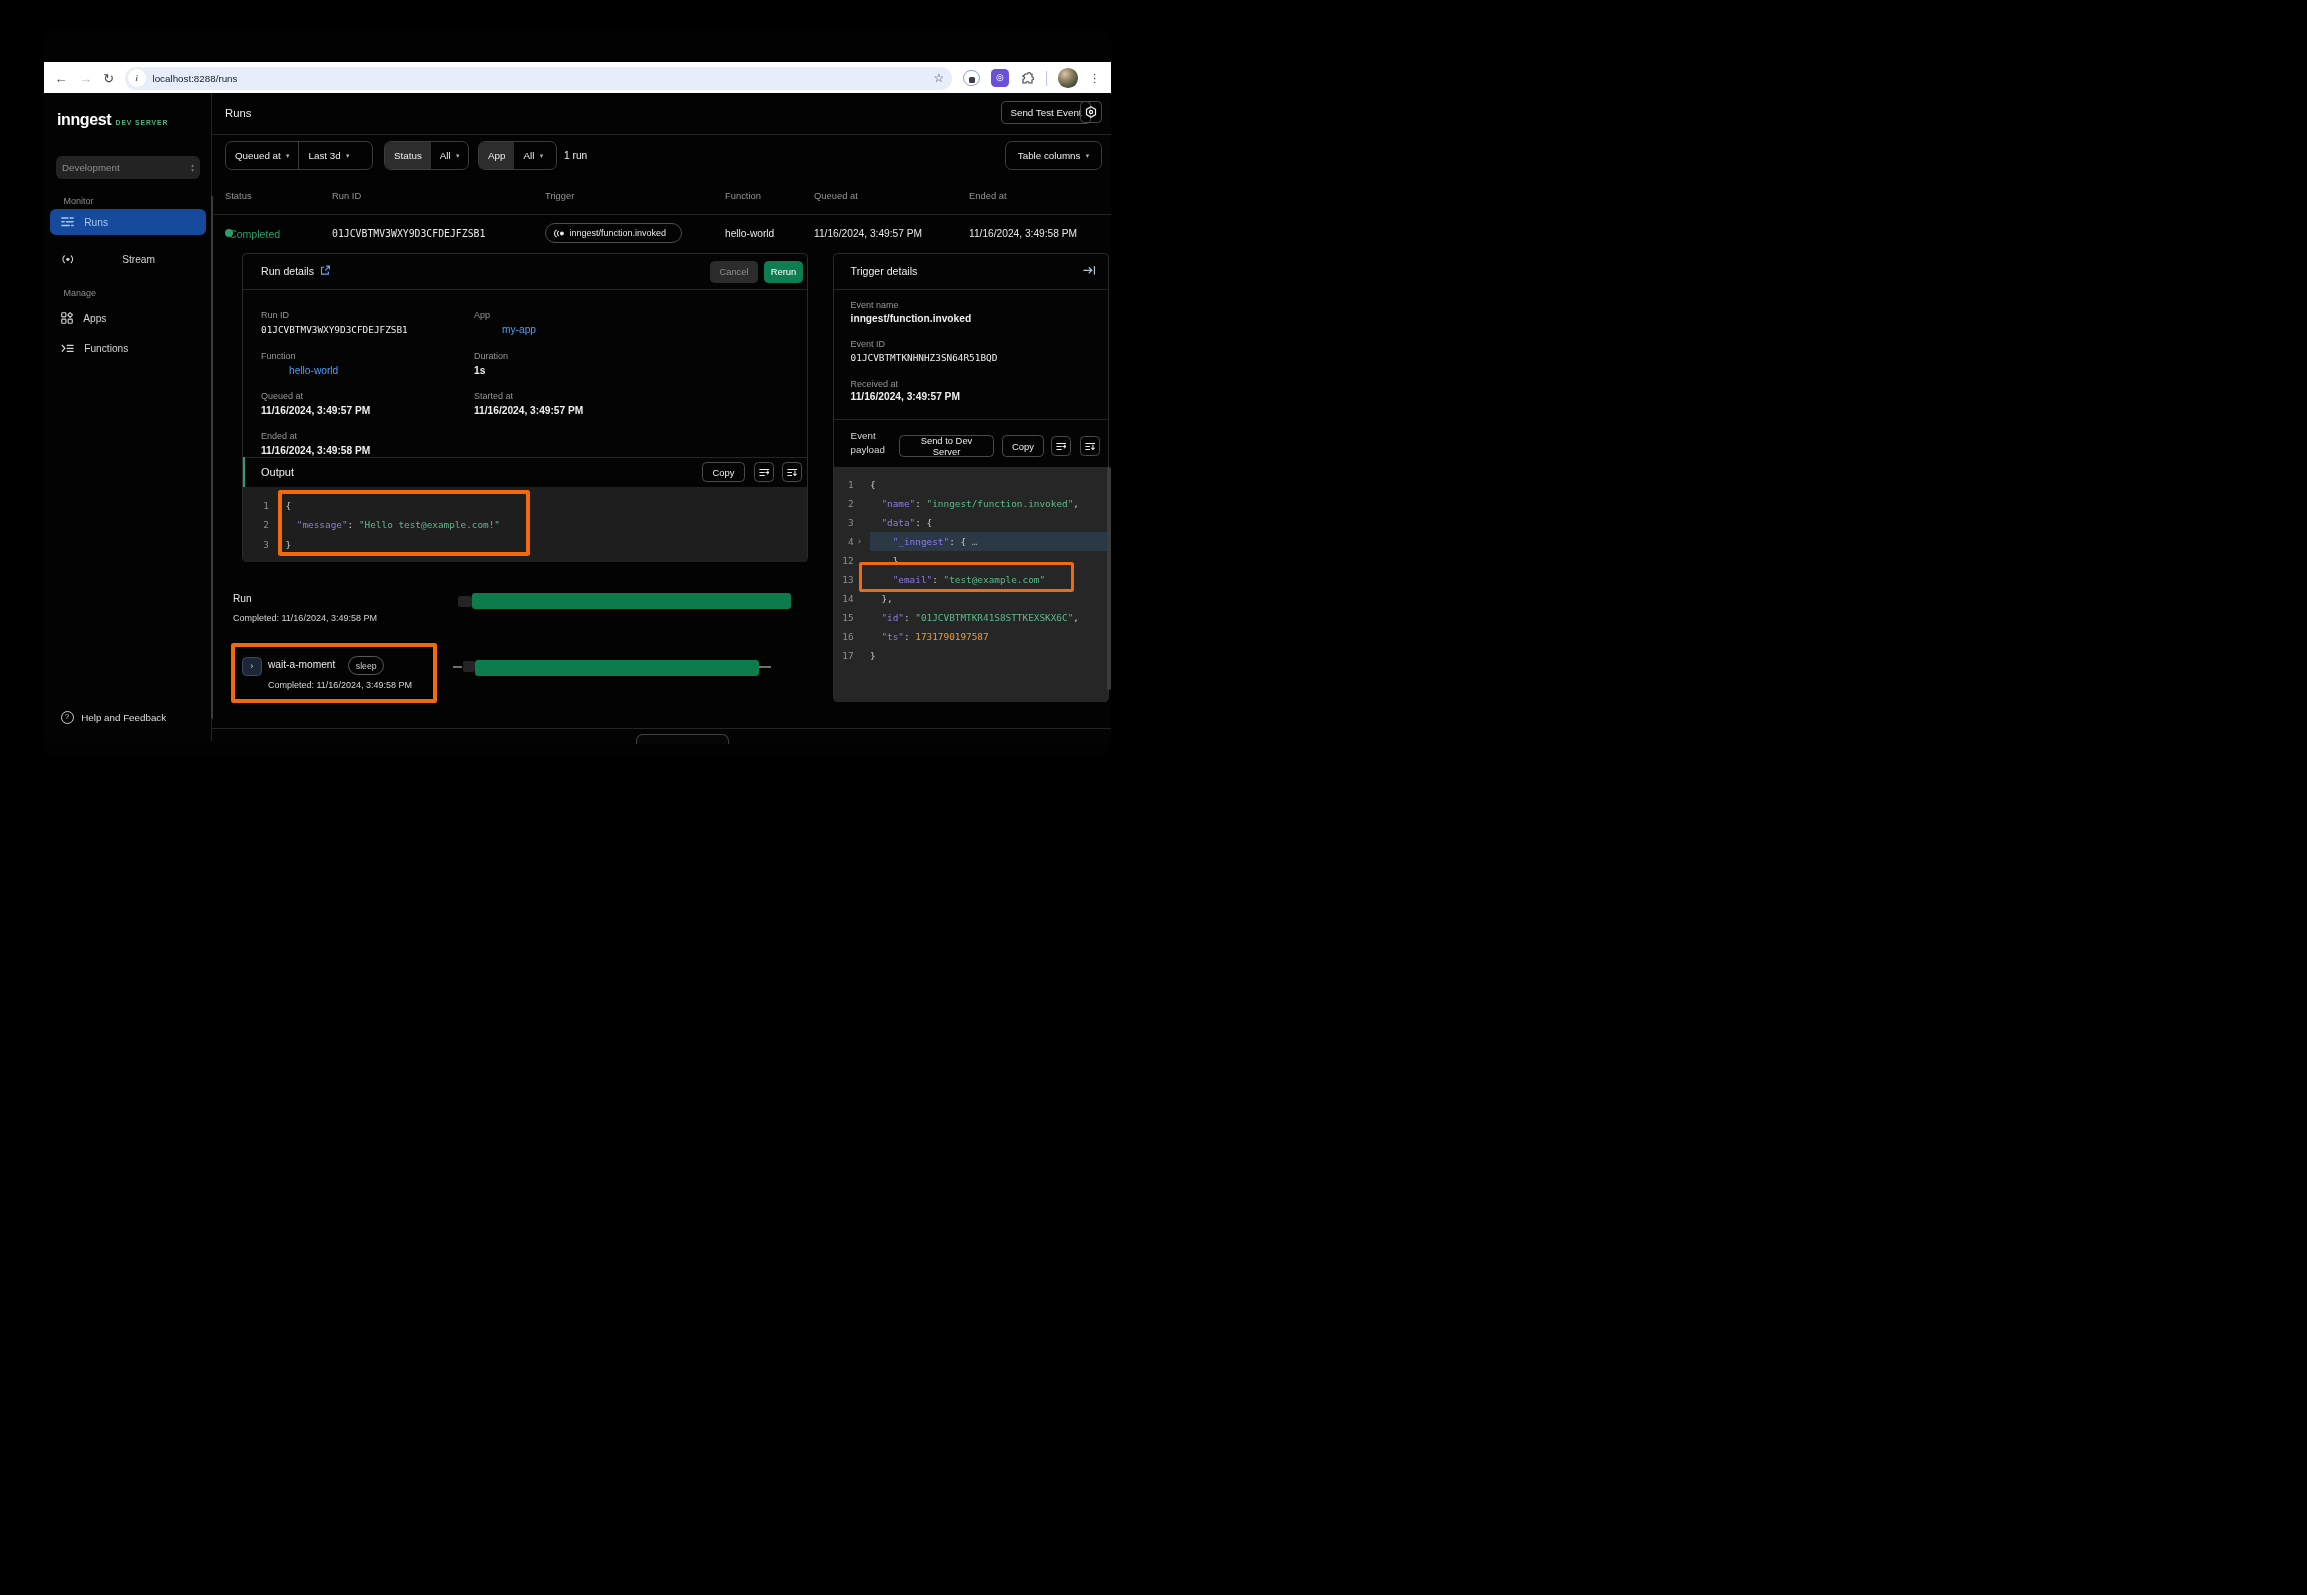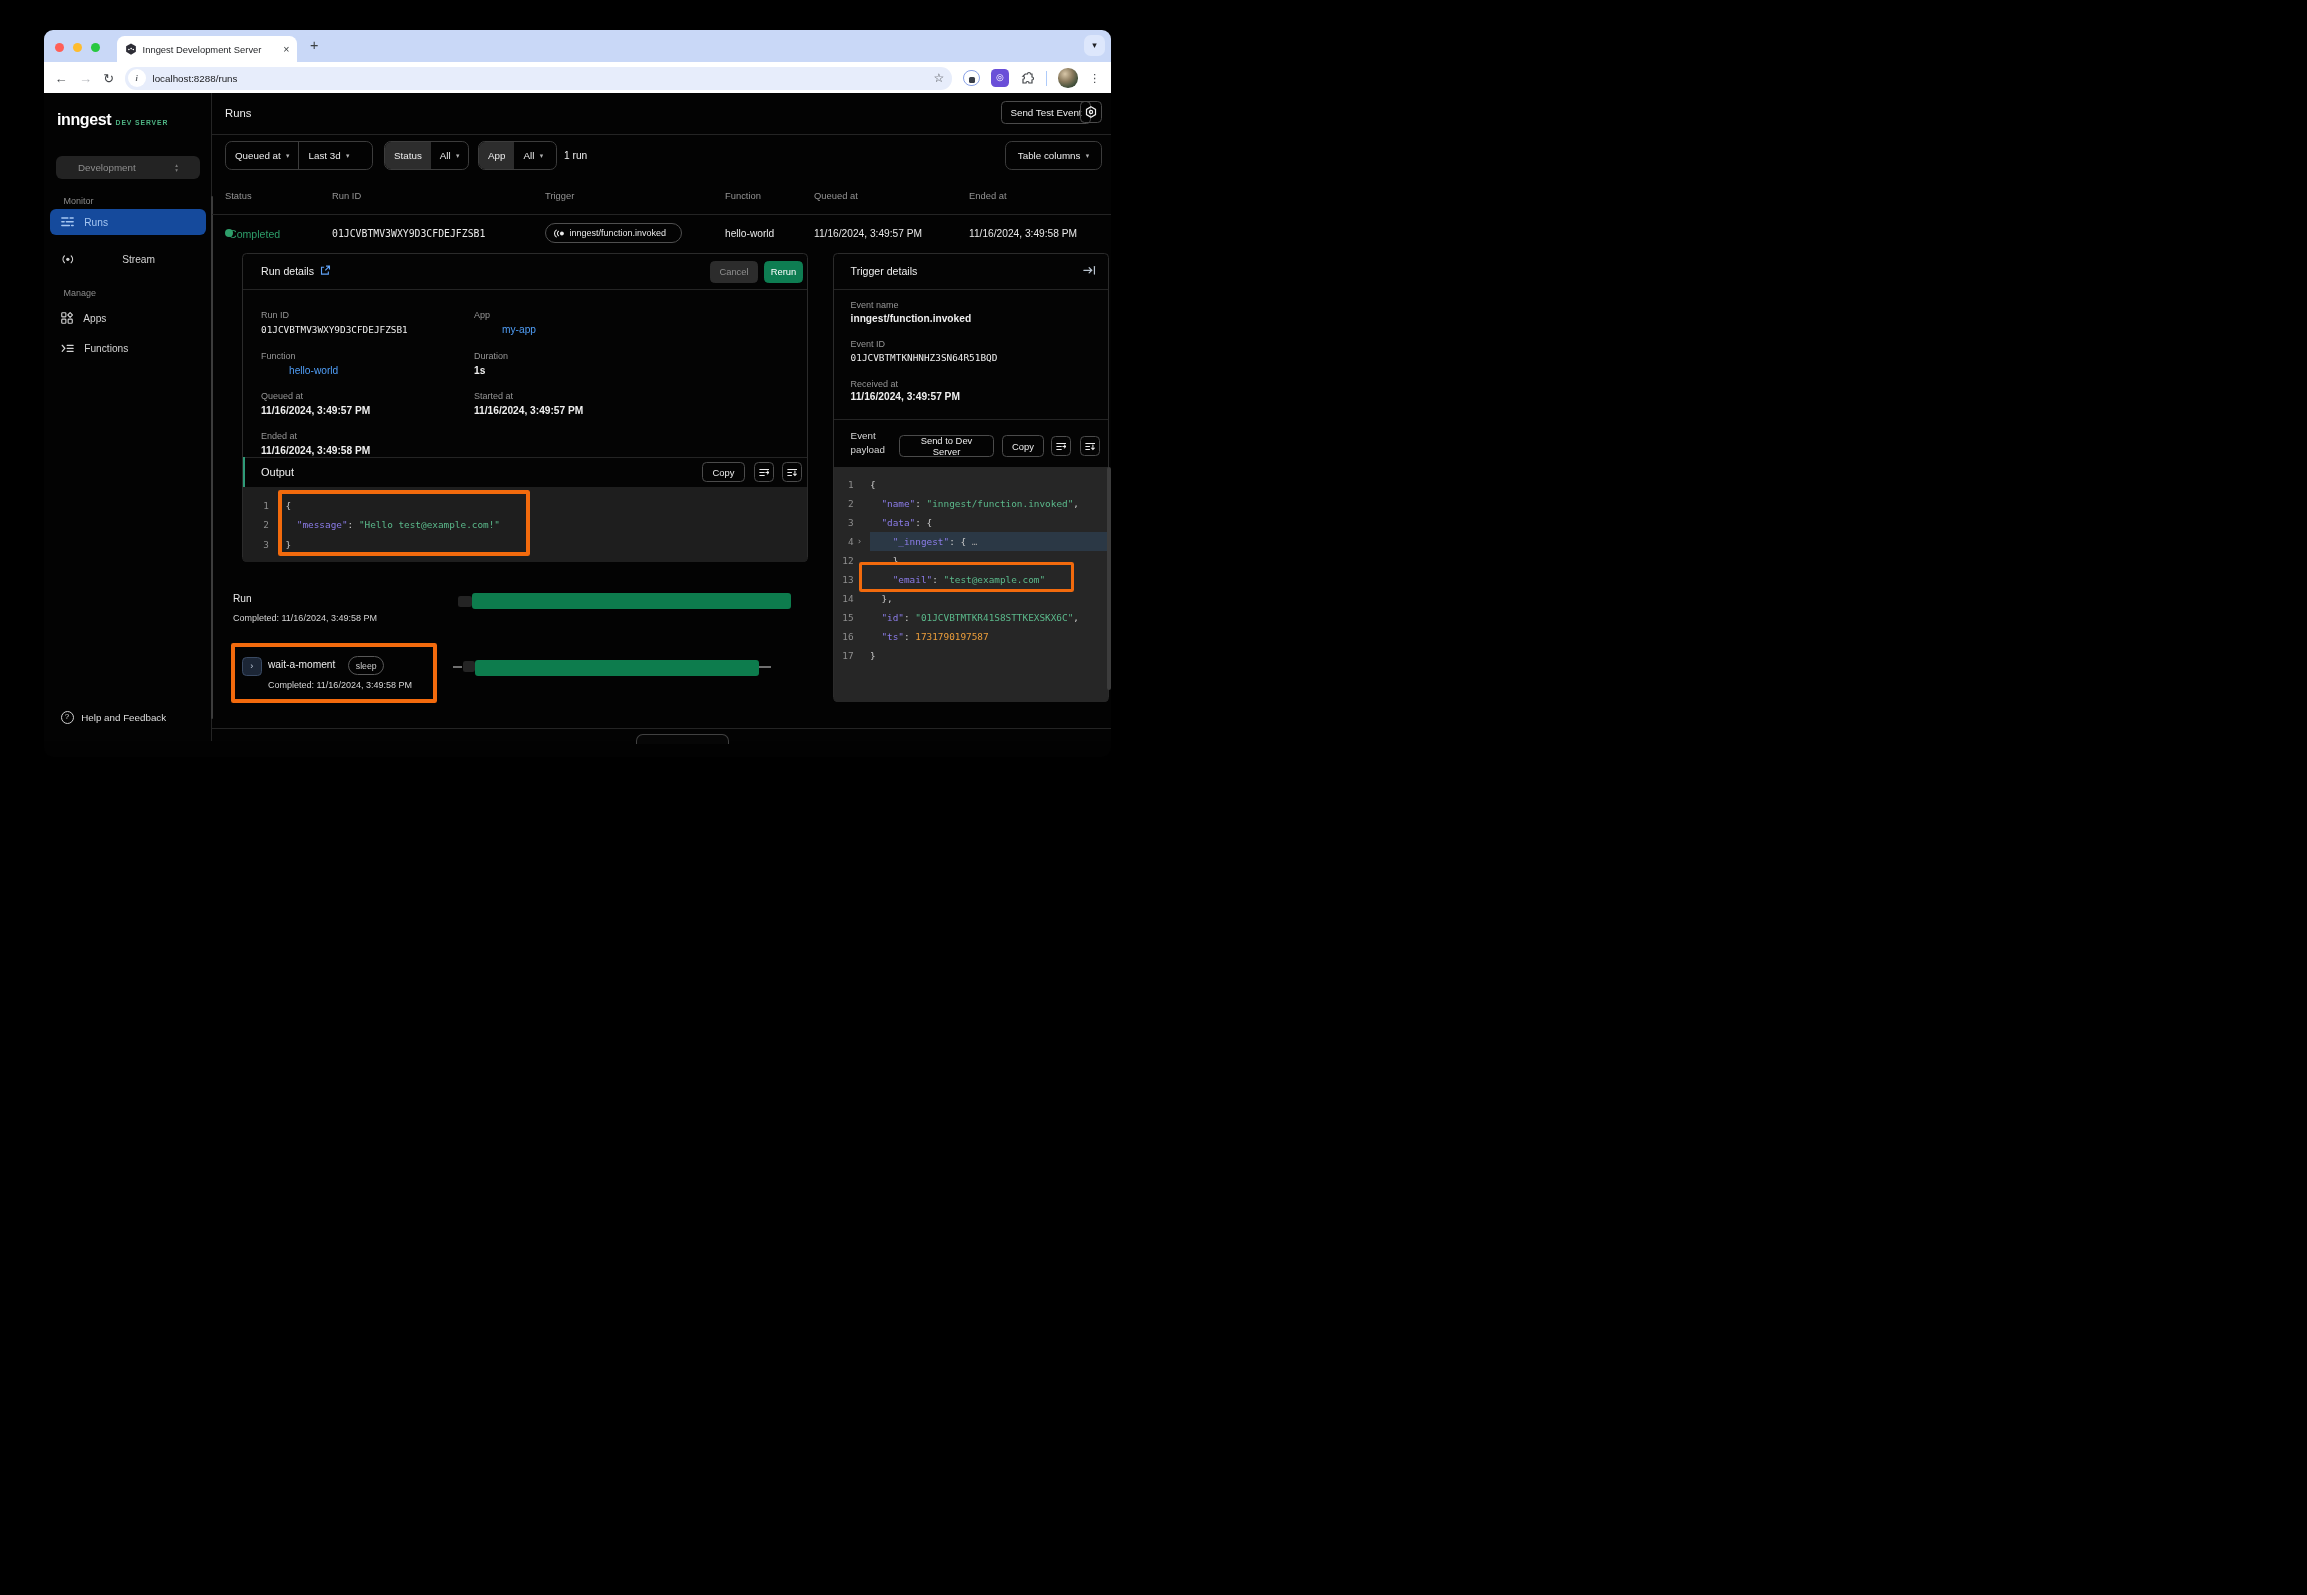--- a/index.html
+++ b/index.html
@@ -37,21 +37,21 @@
   .divider-v{width:0.8px;height:15px;background:#aecbfa;}
   .avatar{width:19.6px;height:19.6px;border-radius:50%;
           background:radial-gradient(circle at 35% 30%,#d8c7a8,#8a7a5d 40%,#45523c 70%,#222b1e);}
   .dots{font-size:11.3px;color:#45484c;}
   
   .app{position:absolute;left:0;top:63px;width:1067px;height:648px;background:#030303;color:#e9e9e9;}
   .sidebar{position:absolute;left:0;top:0;width:168px;height:100%;border-right:0.8px solid #252525;box-sizing:border-box;}
   .logo{font-size:16px;font-weight:800;color:#fff;letter-spacing:-0.4px;}
   .logo-badge{font-size:6.8px;color:#4fb585;letter-spacing:0.9px;font-weight:600;margin-left:4.5px;}
   .env-select{position:absolute;left:12px;top:63px;width:144px;height:23px;background:#232323;border-radius:6px;
-              color:#8e8e8e;font-size:9.8px;display:flex;align-items:center;padding:0 22px;box-sizing:border-box;}
+              color:#8e8e8e;font-size:9.8px;display:flex;align-items:center;padding:0 6px;box-sizing:border-box;}
   .env-chev{margin-left:auto;font-size:5.3px;line-height:4.5px;color:#7a7a7a;text-align:center;}
   .nav-label{position:absolute;left:19.6px;font-size:9px;color:#8d8d8d;}
   .nav-item{position:absolute;left:6px;width:156px;height:26px;border-radius:6px;display:flex;
             align-items:center;gap:10.6px;padding-left:10.6px;box-sizing:border-box;font-size:10.2px;color:#d4d4d4;}
   .nav-item.active{background:#154a9c;color:#a6c7f2;font-weight:500;}
   .help-row{position:absolute;left:16.6px;top:618px;display:flex;align-items:center;gap:7.6px;font-size:9.8px;color:#dedede;}
   .help-ic{width:13px;height:13px;border-radius:50%;border:1.1px solid #cfcfcf;box-sizing:border-box;
            font-size:8px;text-align:center;line-height:10.6px;color:#cfcfcf;}
   .side-scroll{position:absolute;left:167px;top:103px;width:2.3px;height:523px;background:#3c3c3c;border-radius:1.5px;}
   
@@ -104,39 +104,20 @@
   .annot{position:absolute;border:4.5px solid #f26a0d;border-radius:2.3px;box-sizing:border-box;}
   .icon-btn{width:20.4px;height:20.4px;border:0.8px solid #4b4b4b;border-radius:4.5px;display:flex;
             align-items:center;justify-content:center;box-sizing:border-box;}
   .scroll-thumb{position:absolute;background:#3c3c3c;border-radius:2.3px;}
 </style>
 </head>
 <body>
 
 <div class="window">
 
-  <div class="tabstrip">
-    <div class="abs" style="left:10.6px;top:11.3px;">
-      <span class="light" style="background:#ff5f57;"></span>
-      <span class="light" style="background:#febc2e;margin-left:6px;"></span>
-      <span class="light" style="background:#28c840;margin-left:6px;"></span>
-    </div>
-    <div class="tab">
-      <svg width="12" height="12" viewBox="0 0 16 16">
-        <polygon points="8,0.5 14.5,4.2 14.5,11.8 8,15.5 1.5,11.8 1.5,4.2" fill="#2d2d36"></polygon>
-        <circle cx="5.2" cy="8.6" r="1.1" fill="#fff"></circle>
-        <circle cx="8.2" cy="7.4" r="1.1" fill="#fff"></circle>
-        <circle cx="11" cy="8.6" r="1.1" fill="#fff"></circle>
-      </svg>
-      <span class="tab-title">Inngest Development Server</span>
-      <span class="tab-close">×</span>
-    </div>
-    <span class="newtab">+</span>
-    <div class="tab-chevron">▾</div>
-  </div>
 
   <div class="toolbar">
     <span class="nav-ic">←</span>
     <span class="nav-ic dis">→</span>
     <span class="nav-ic">↻</span>
     <div class="urlbar">
       <span class="info-circle">i</span>
       <span class="url-text">localhost:8288/runs</span>
       <span class="star">☆</span>
     </div>

